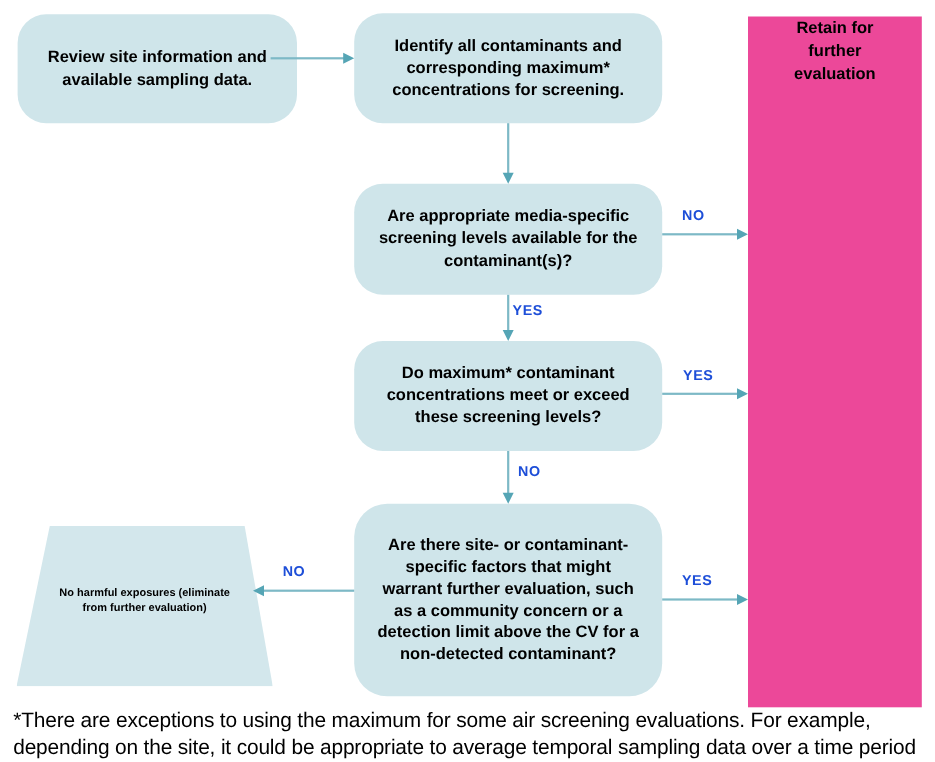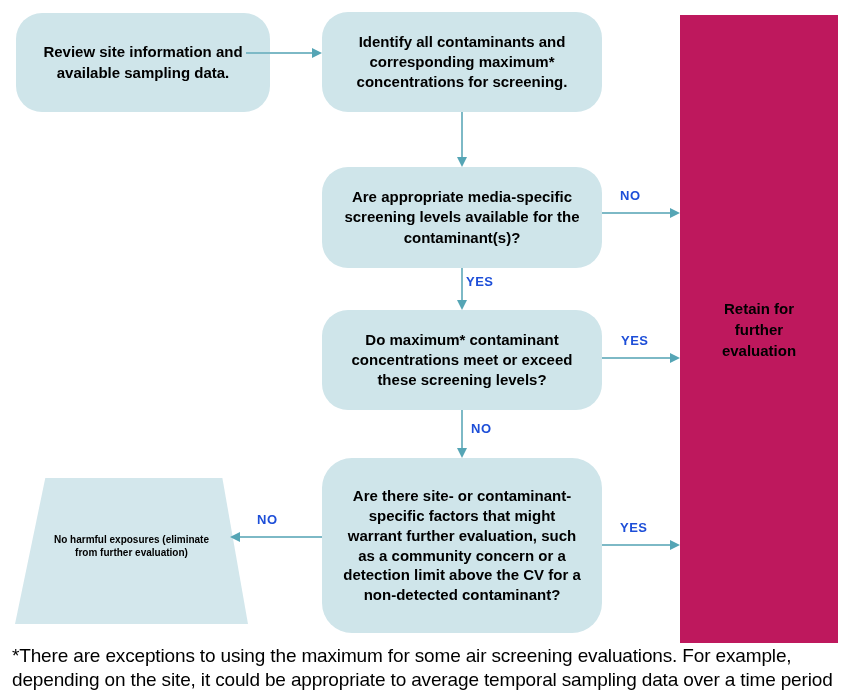--- a/index.html
+++ b/index.html
@@ -43,22 +43,22 @@
     clip-path: polygon(13% 0, 89% 0, 100% 100%, 0 100%);
     display: flex; align-items: center; justify-content: center;
     text-align: center; font-weight: bold; font-size: 10px;
     line-height: 1.35; color: #000000;
   }
   .trapezoid span { width: 180px; padding-bottom: 10px; }
 
   .retain {
     position: absolute;
     left: 680px; top: 15px; width: 158px; height: 628px;
-    background: #be185d;
-    display: flex; align-items: center; justify-content: center;
+    background: #ec4899;
+    display: flex; justify-content: center;
     text-align: center; font-weight: bold; font-size: 15px;
     line-height: 1.4; color: #000000;
   }
   .retain span { width: 105px; }
 
   .hline { position: absolute; height: 2px; background: #7db9c6; }
   .vline { position: absolute; width: 2px;  background: #7db9c6; }
   .head-right {
     position: absolute; width: 0; height: 0;
     border-top: 5px solid transparent; border-bottom: 5px solid transparent;

